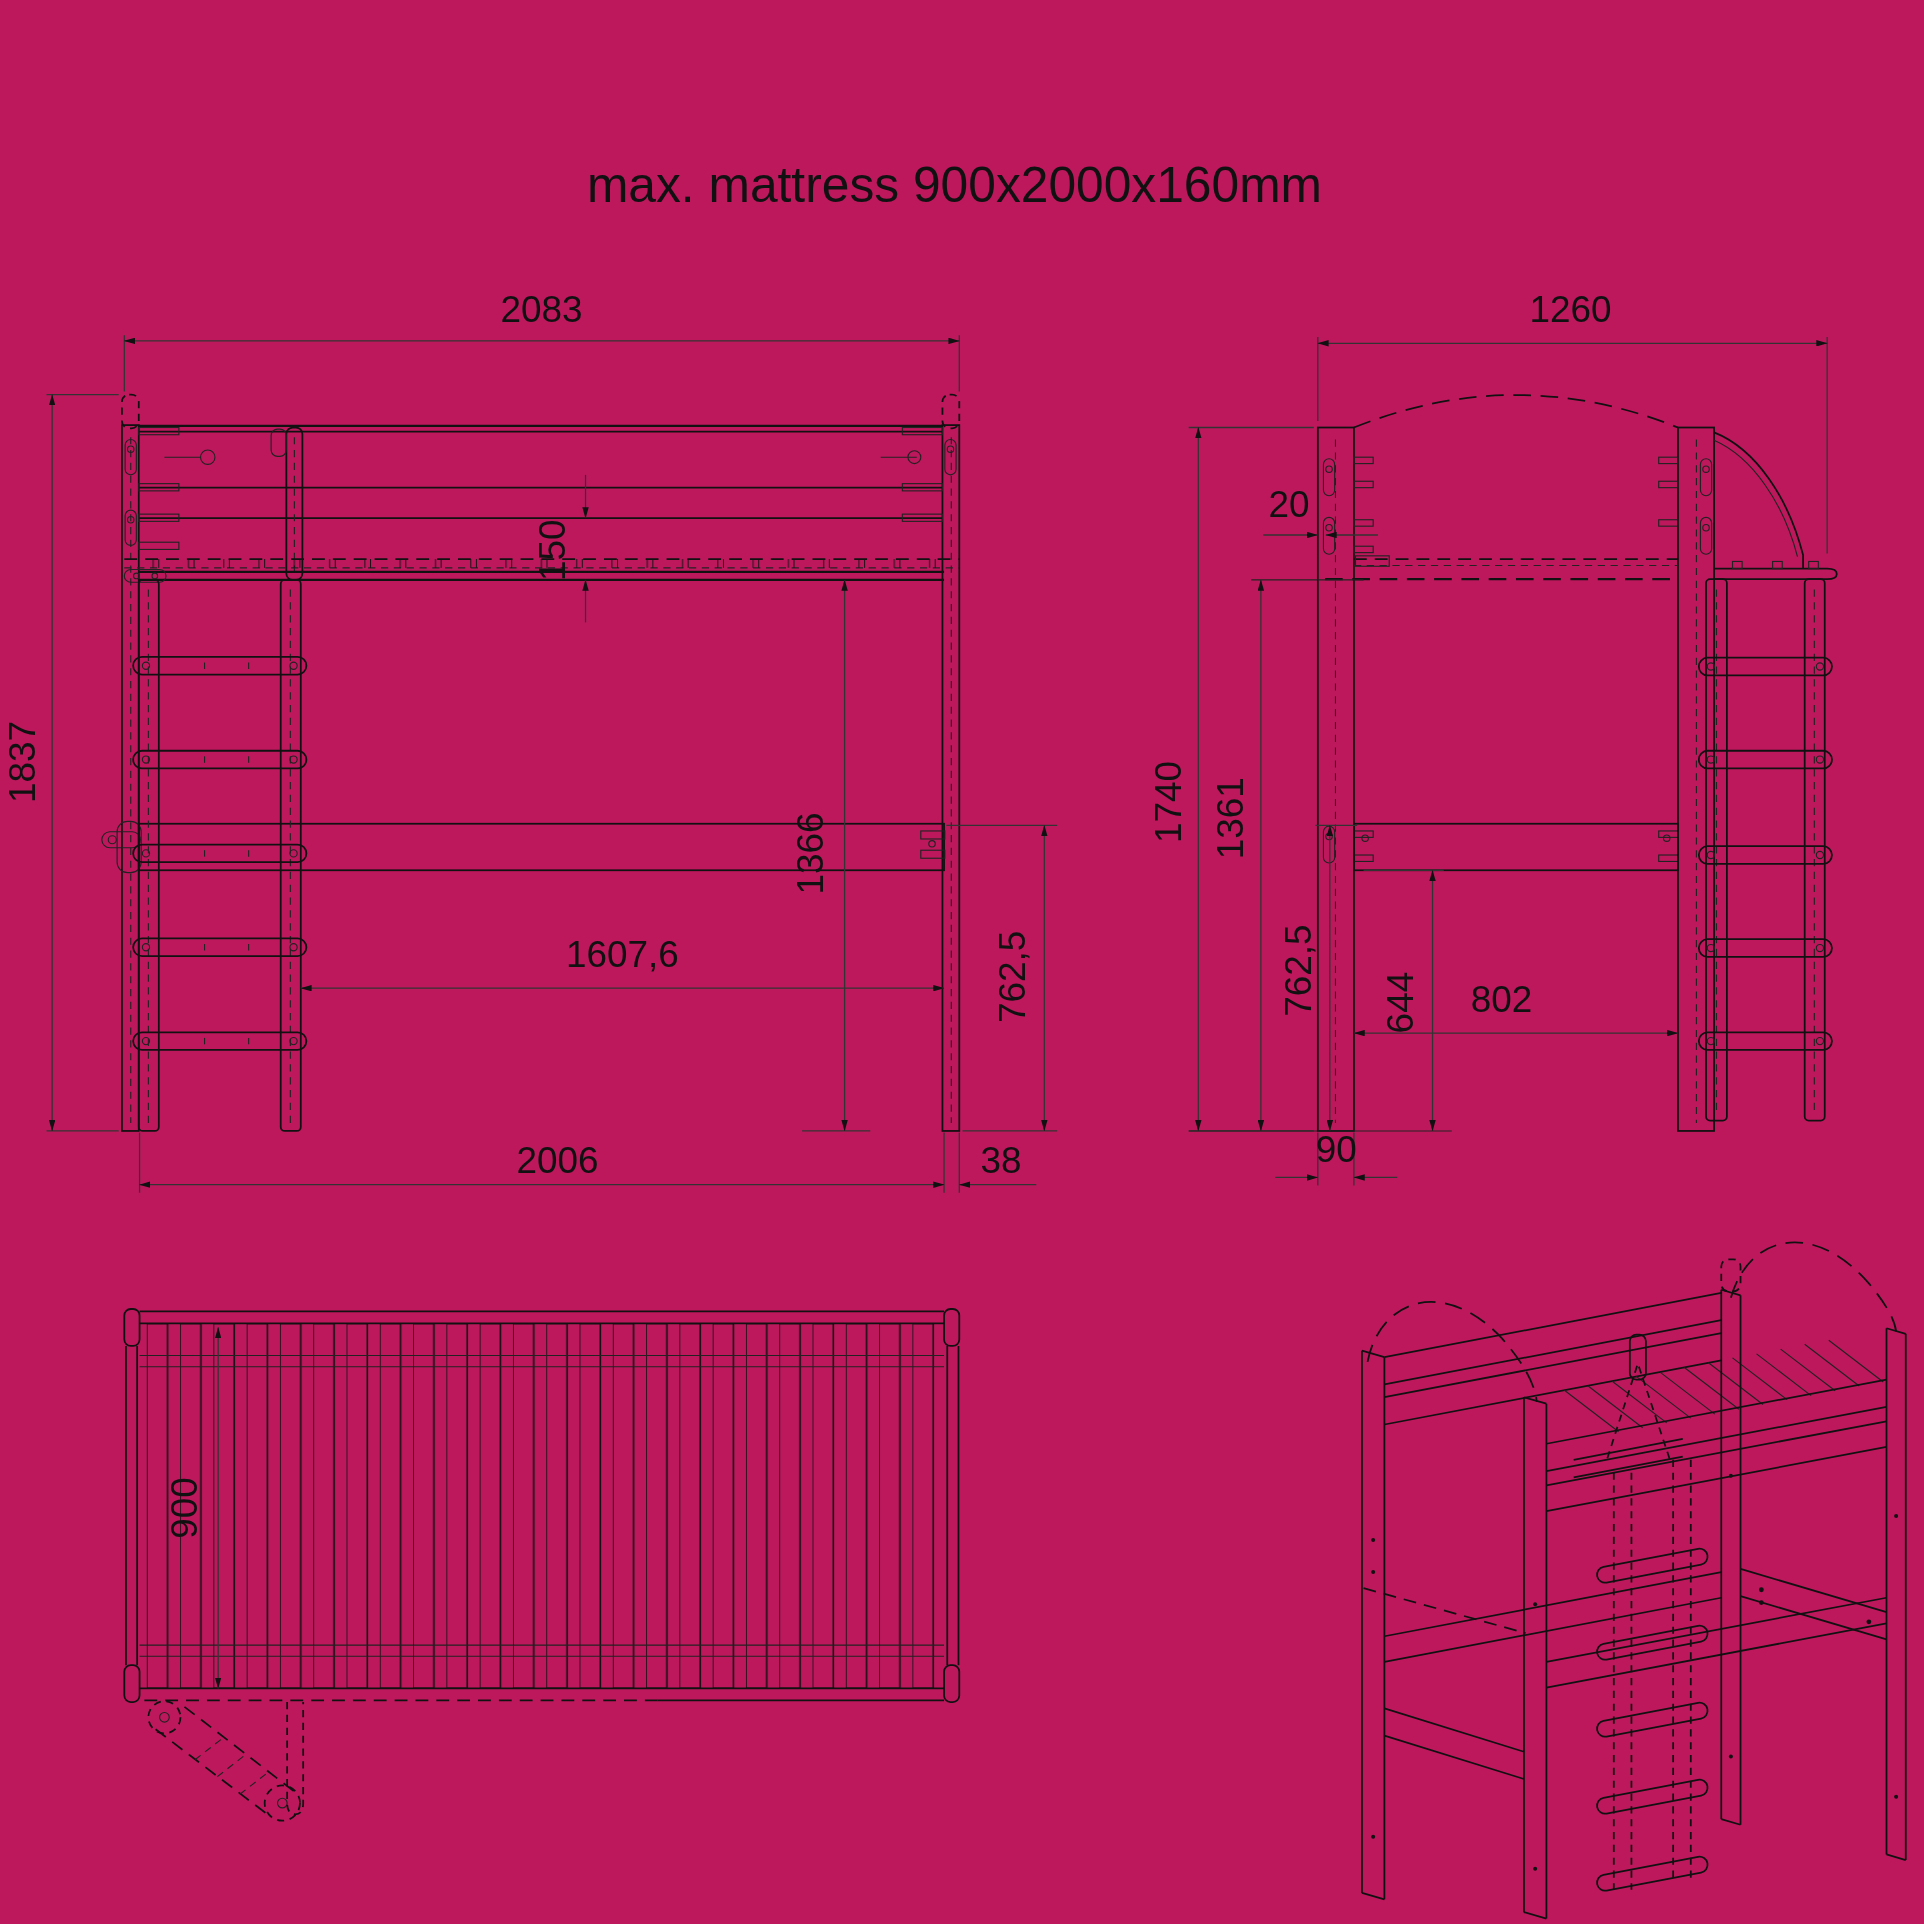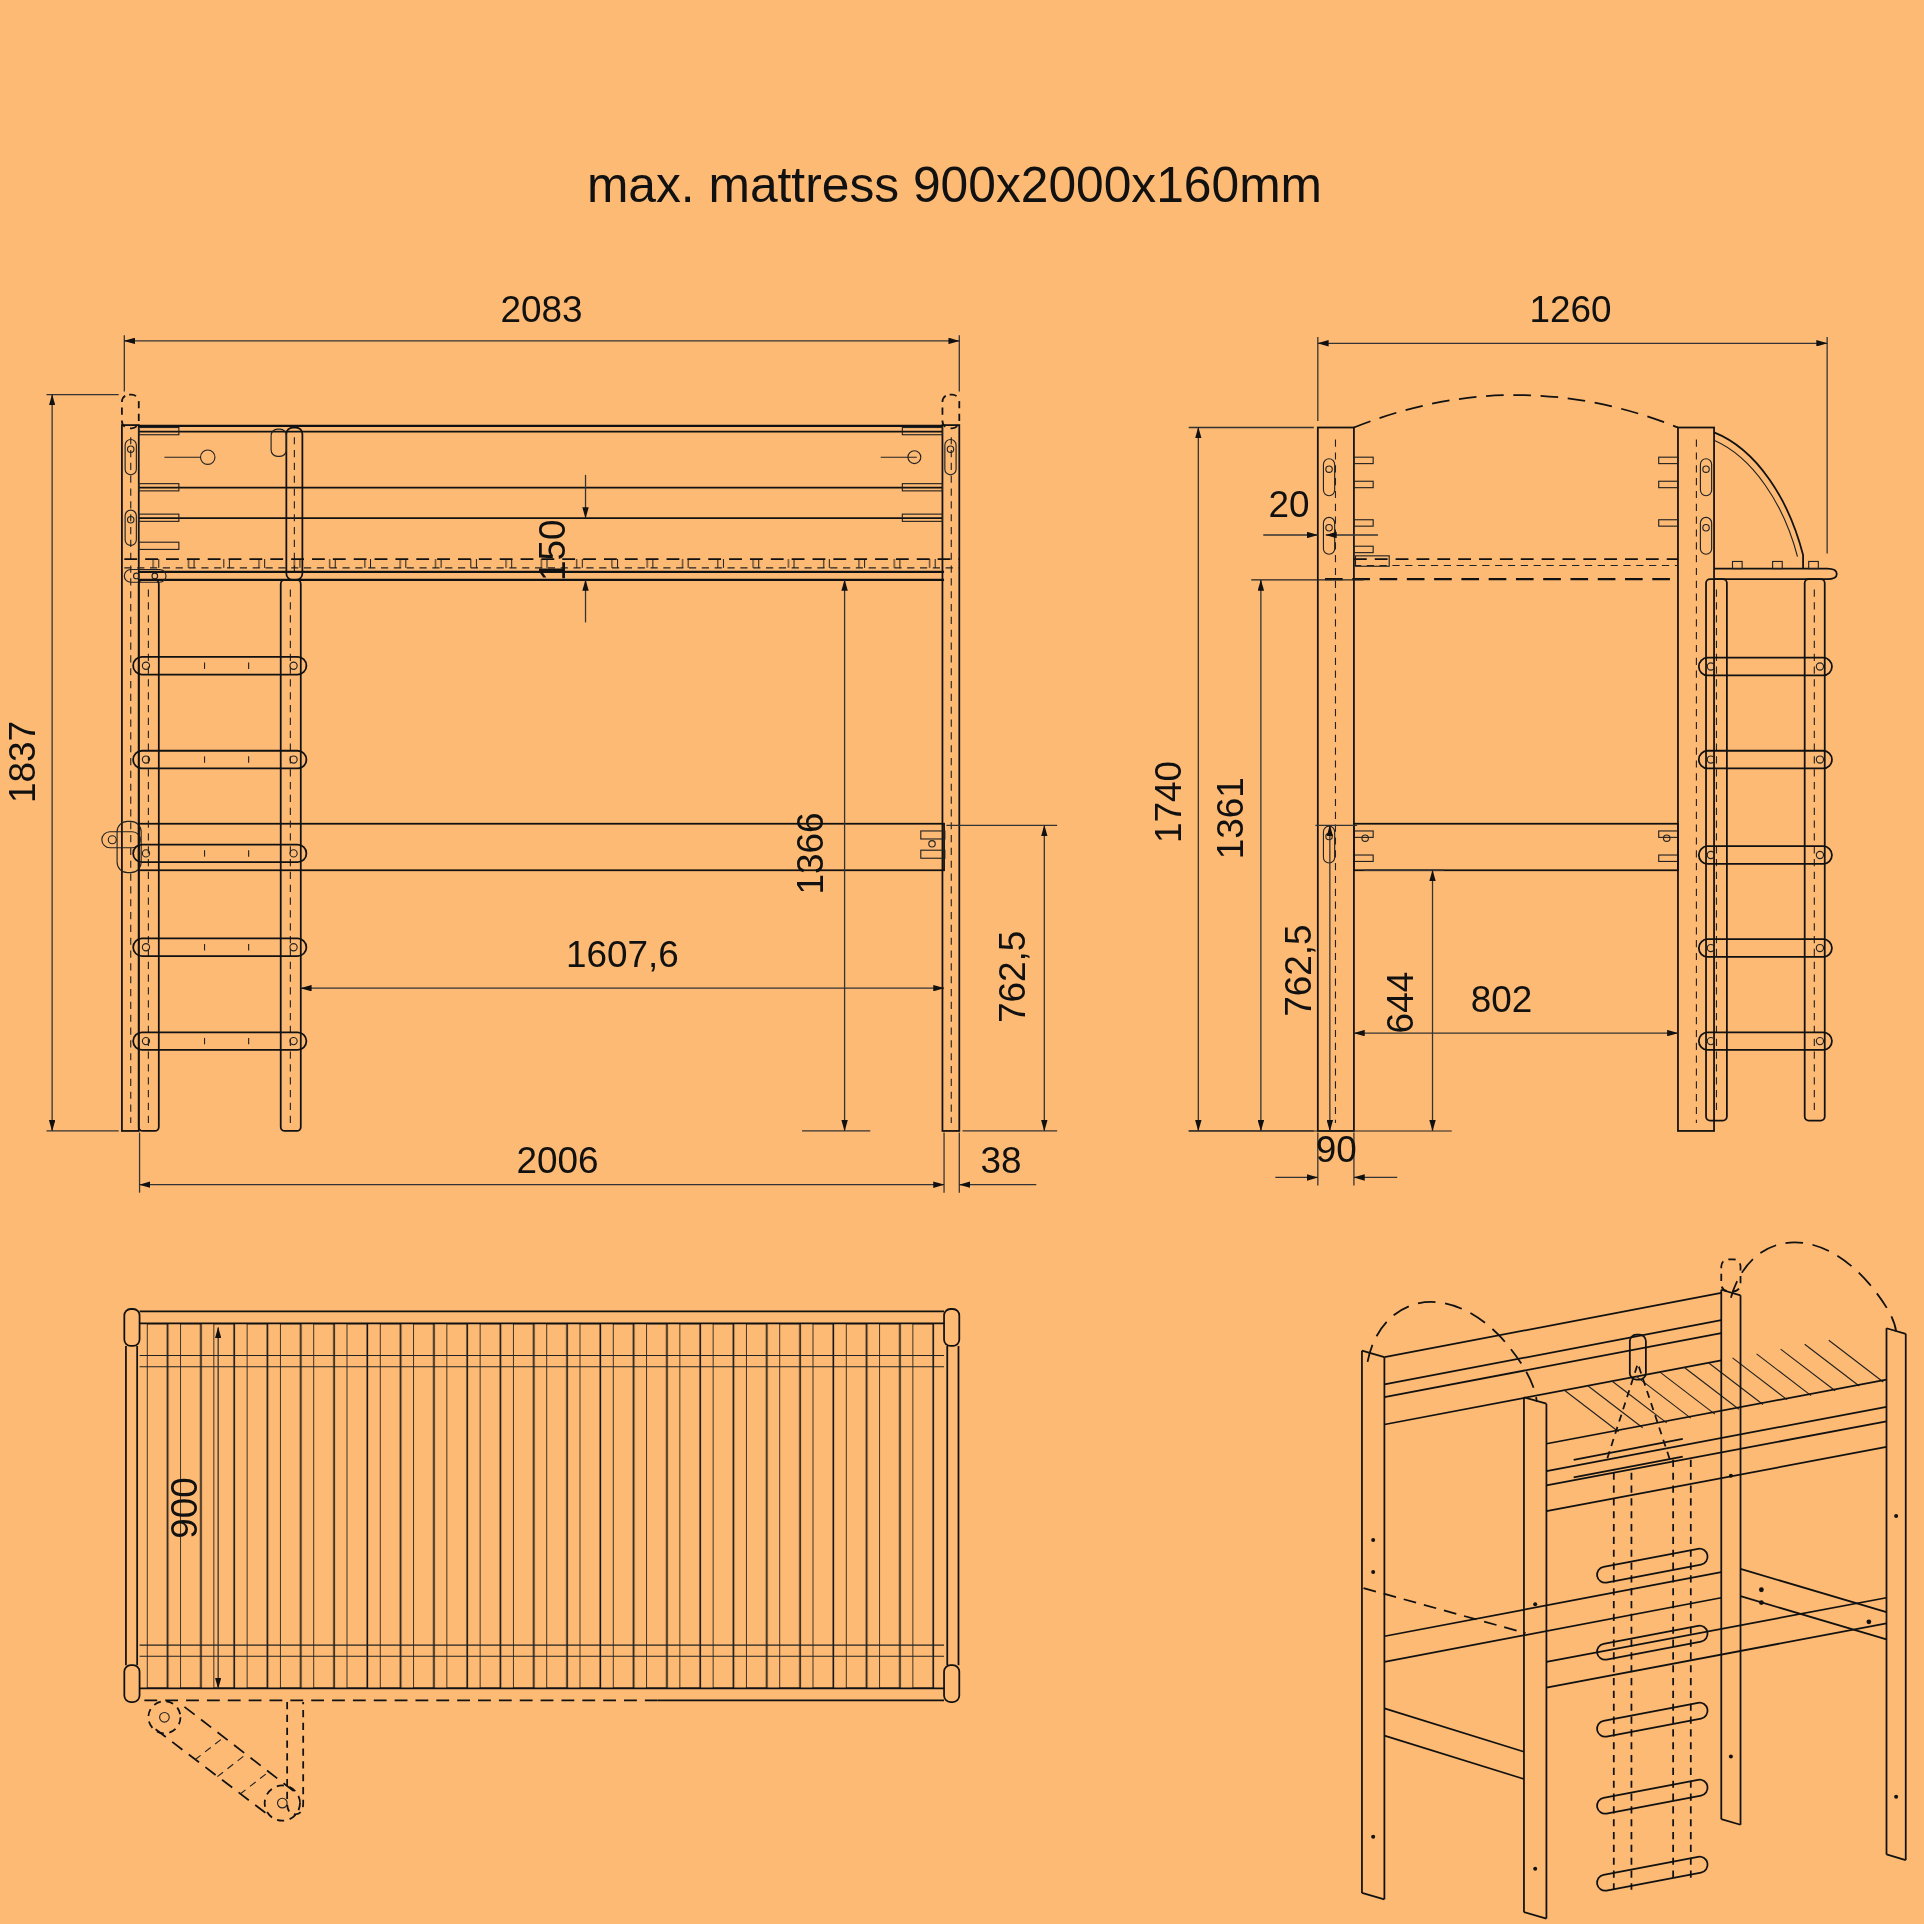--- a/index.html
+++ b/index.html
@@ -1,16 +1,16 @@
 <!DOCTYPE html>
 <html style="font-size:13px"><head>
 <meta charset="utf-8">
 <style>
   html,body{margin:0;padding:0;background:#fff;}
-  .page{width:1925px;height:1925px;background:#fdba74;position:relative;font-family:"Liberation Sans",sans-serif;}
+  .page{width:1925px;height:1925px;background:#be185d;position:relative;font-family:"Liberation Sans",sans-serif;}
   svg{display:block;}
   text{fill:#111;font-family:"Liberation Sans",sans-serif;}
   .dimtxt{font-size:46px;}
   .titletxt{font-size:62px;}
   .draw{stroke:#111;fill:none;stroke-width:2.2;}
   .thick{stroke:#111;fill:none;stroke-width:3;}
   .thin{stroke:#222;fill:none;stroke-width:1.4;}
   .dim{stroke:#333;fill:none;stroke-width:1.6;}
   .dash{stroke-dasharray:16 10;}
   .dash2{stroke-dasharray:9 7;}

